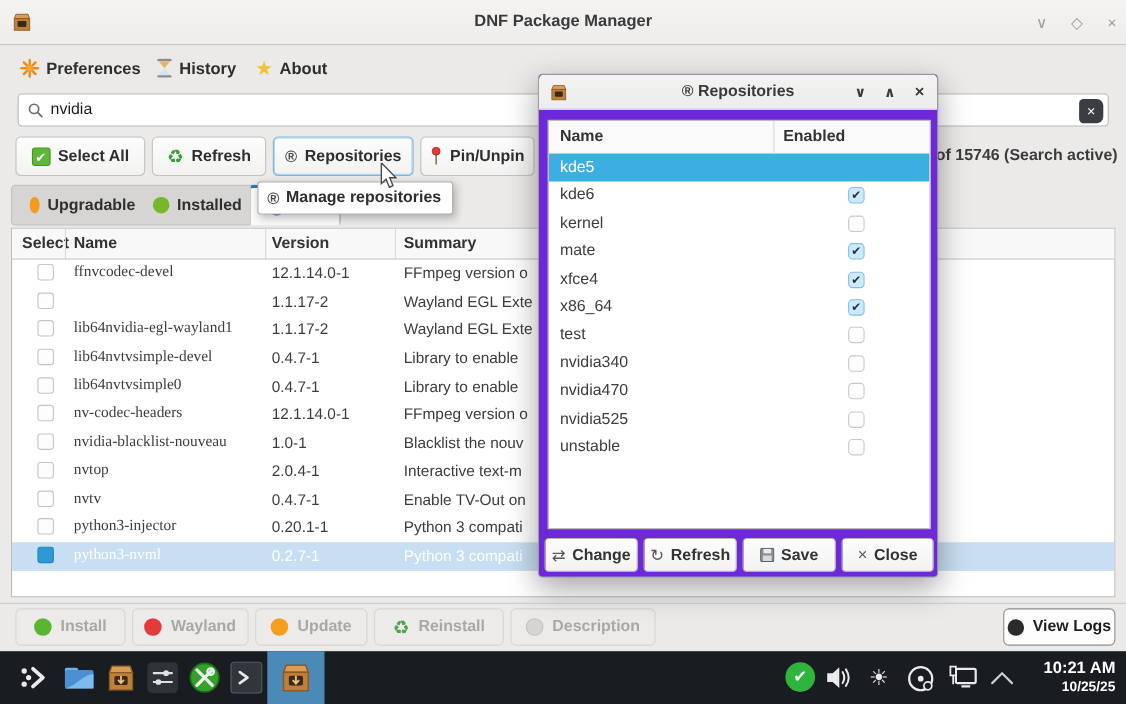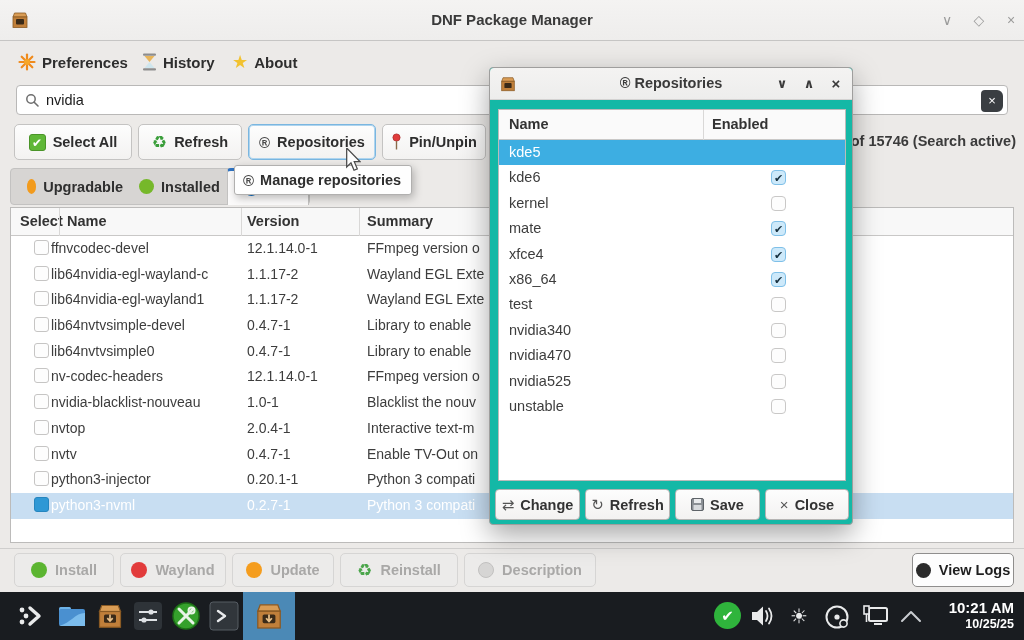--- a/index.html
+++ b/index.html
@@ -57,21 +57,21 @@
   #phead span { position:absolute; top:5px; font-size:14.5px; font-weight:600; color:#333; }
   .vline { position:absolute; top:0; width:1px; background:#d9d8d7; height:28px; }
   #prows { position:absolute; left:0; top:28px; width:100%; }
   .prow { position:relative; height:25.7px; }
   .prow.sel { background:#c8def2; }
   .prow.sel span { color:#fff; }
   .pcheck { position:absolute; left:23px; top:5px; width:15px; height:15px; background:#fdfdfd;
     border:1px solid #c6c5c4; border-radius:3px; }
   .prow.sel .pcheck { background:#2f98d5; border-color:#2585bf; }
   .prow span { position:absolute; top:4px; font-size:14px; color:#3d3d3d; white-space:nowrap; overflow:hidden; }
-  .pname { left:40px; width:172px; }
+  .pname { left:56px; width:172px;font-family:Liberation Serif, serif; }
   .pver  { left:236px; width:110px; }
   .psum  { left:356px; width:640px; }
 
   
   #bottomline { position:absolute; left:0; top:548px; width:1024px; height:1px; background:#cfcecd; }
   .abtn { position:absolute; top:553px; height:34px; border:1px solid #d6d5d4; border-radius:5px;
     background:#ecebea; display:flex; align-items:center; justify-content:center; gap:8px;
     font-size:14.5px; font-weight:600; color:#a9a8a7; }
   .abtn .dot { width:16px; height:16px; border-radius:50%; }
   #viewlogs { position:absolute; top:553px; left:912px; width:102px; height:34px; background:#fdfdfd;
@@ -80,21 +80,21 @@
   #viewlogs .dot { width:15px; height:15px; border-radius:50%; background:#2b2b2b; }
 
   
   #tooltip { position:absolute; left:234px; top:165px; width:178px; height:30px; background:#fefefe;
     border:1px solid #b1b0af; border-radius:3px; box-shadow:2px 3px 8px rgba(0,0,0,.25);
     display:flex; align-items:center; gap:6px; padding-left:8px; font-size:14.5px; font-weight:600;
     color:#2e2e2e; z-index:60; }
   #cursor { position:absolute; left:345px; top:148px; z-index:70; }
 
   
-  #dialog { position:absolute; left:489px; top:67px; width:364px; height:458px; background:#14b8a6;
+  #dialog { position:absolute; left:489px; top:67px; width:364px; height:458px; background:#6d28d9;
     border:1px solid #9f9e9d; border-radius:4px; box-shadow:0 10px 28px rgba(0,0,0,.35); z-index:50; }
   #dtitle { position:absolute; left:0; top:0; width:100%; height:32px;
     background:linear-gradient(#f4f3f2,#ededec); border-bottom:1px solid #d3d2d1; border-radius:4px 4px 0 0; }
   #dtitle .t { position:absolute; left:0; right:0; top:7px; text-align:center; font-size:14.5px;
     font-weight:700; color:#3a3a3a; }
   .dctl { position:absolute; top:7px; width:22px; height:18px; text-align:center; font-size:13px;
     font-weight:700; color:#3a3a3a; line-height:18px; }
   #dtable { position:absolute; left:8px; top:41px; width:348px; height:372px; background:#fff;
     border:1px solid #bcbbba; overflow:hidden; }
   #dhead { position:absolute; left:0; top:0; width:100%; height:30px; background:#fafafa;
@@ -230,21 +230,20 @@
     </div>
     <div id="prows">
       <div class="prow">
           <span class="pcheck"></span>
           <span class="pname">ffnvcodec-devel</span>
           <span class="pver">12.1.14.0-1</span>
           <span class="psum">FFmpeg version o</span>
         </div>
       <div class="prow">
           <span class="pcheck"></span>
-          <span class="pname">lib64nvidia-egl-wayland-c</span>
           <span class="pver">1.1.17-2</span>
           <span class="psum">Wayland EGL Exte</span>
         </div>
       <div class="prow">
           <span class="pcheck"></span>
           <span class="pname">lib64nvidia-egl-wayland1</span>
           <span class="pver">1.1.17-2</span>
           <span class="psum">Wayland EGL Exte</span>
         </div>
       <div class="prow">

